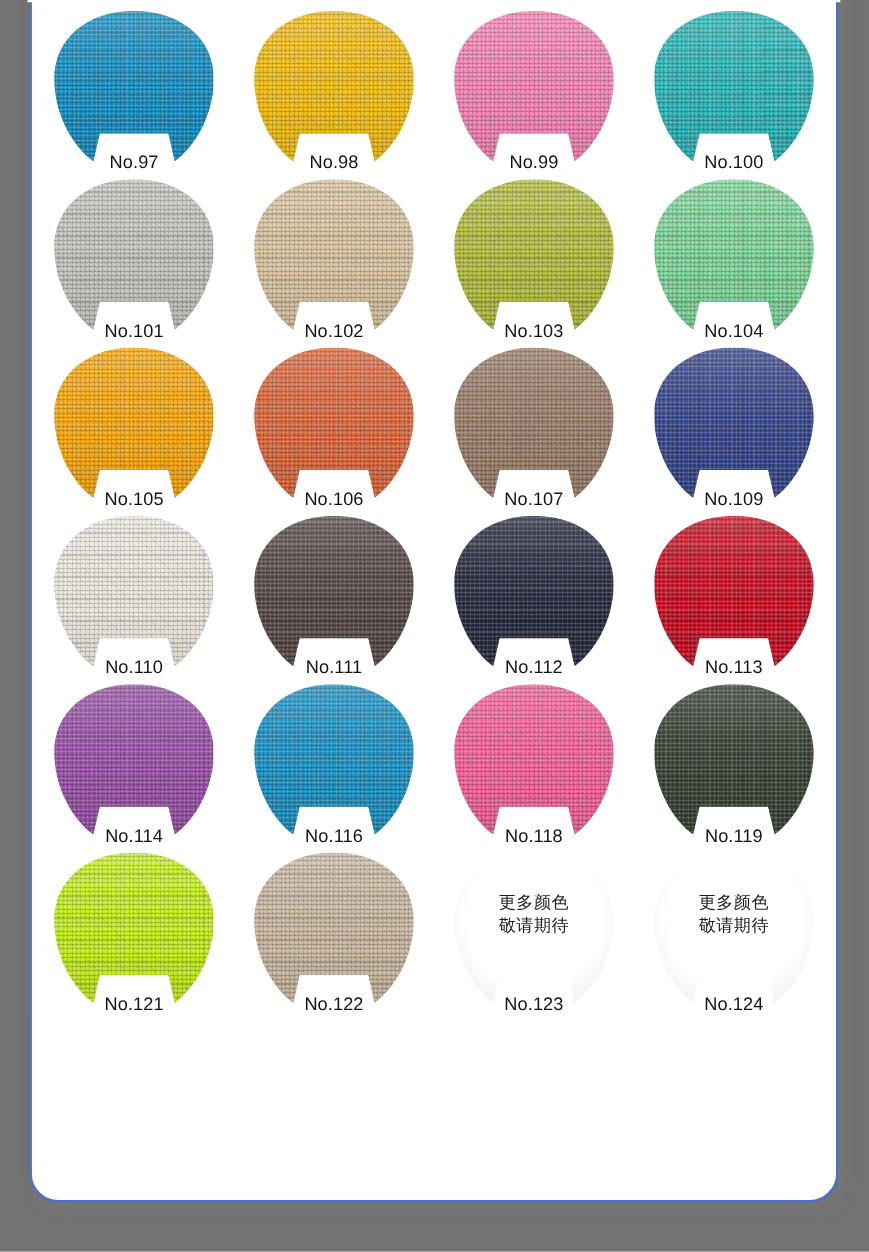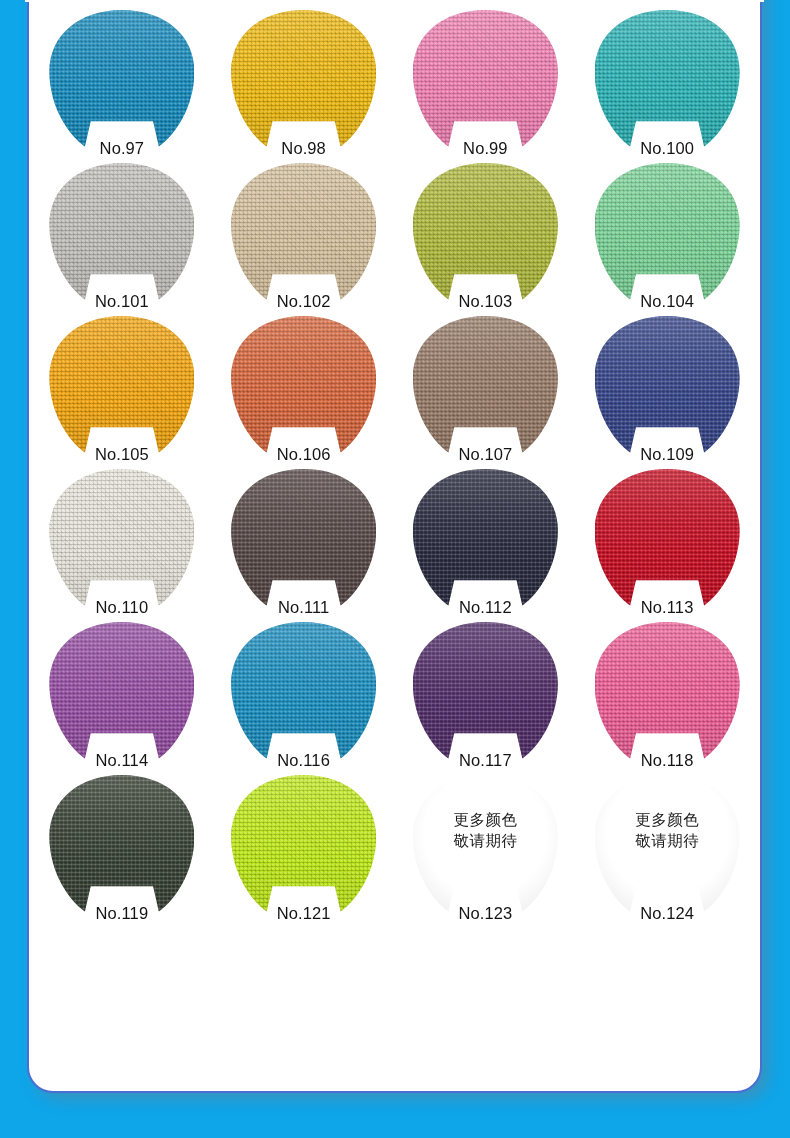--- a/index.html
+++ b/index.html
@@ -9,21 +9,21 @@
     height: 1138px;
     background: #ffffff;
     font-family: "Liberation Sans", "DejaVu Sans", sans-serif;
     overflow: hidden;
   }
 
   #page {
     position: relative;
     width: 790px;
     height: 1138px;
-    background: #0ea5e9;
+    background: #737373;
   }
 
   
   #frame {
     position: absolute;
     left: 27px;
     top: -40px;
     width: 735px;
     height: 1133px;
     border: 2px solid #4a6fd4;
@@ -307,28 +307,20 @@
       <div class="cell">
         <div class="disc">
           <div class="base" style="background: rgb(30, 147, 196);"></div>
           <div class="weave"></div>
           <div class="sheen"></div>
         </div>
         <div class="label">No.116</div>
       </div>
       <div class="cell">
         <div class="disc">
-          <div class="base" style="background: rgb(86, 50, 110);"></div>
-          <div class="weave"></div>
-          <div class="sheen"></div>
-        </div>
-        <div class="label">No.117</div>
-      </div>
-      <div class="cell">
-        <div class="disc">
           <div class="base" style="background: rgb(242, 99, 154);"></div>
           <div class="weave"></div>
           <div class="sheen"></div>
         </div>
         <div class="label">No.118</div>
       </div>
       <div class="cell">
         <div class="disc">
           <div class="base" style="background: rgb(60, 70, 57);"></div>
           <div class="weave"></div>
@@ -336,20 +328,28 @@
         </div>
         <div class="label">No.119</div>
       </div>
       <div class="cell">
         <div class="disc">
           <div class="base" style="background: rgb(194, 236, 28);"></div>
           <div class="weave"></div>
           <div class="sheen"></div>
         </div>
         <div class="label">No.121</div>
+      </div>
+      <div class="cell">
+        <div class="disc">
+          <div class="base" style="background: rgb(201, 183, 160);"></div>
+          <div class="weave"></div>
+          <div class="sheen"></div>
+        </div>
+        <div class="label">No.122</div>
       </div>
       <div class="cell">
         <div class="disc placeholder">
           <div class="base"></div>
           <div class="placeholder-text">
             <div>更多颜色</div>
             <div>敬请期待</div>
           </div>
         </div>
         <div class="label">No.123</div>

